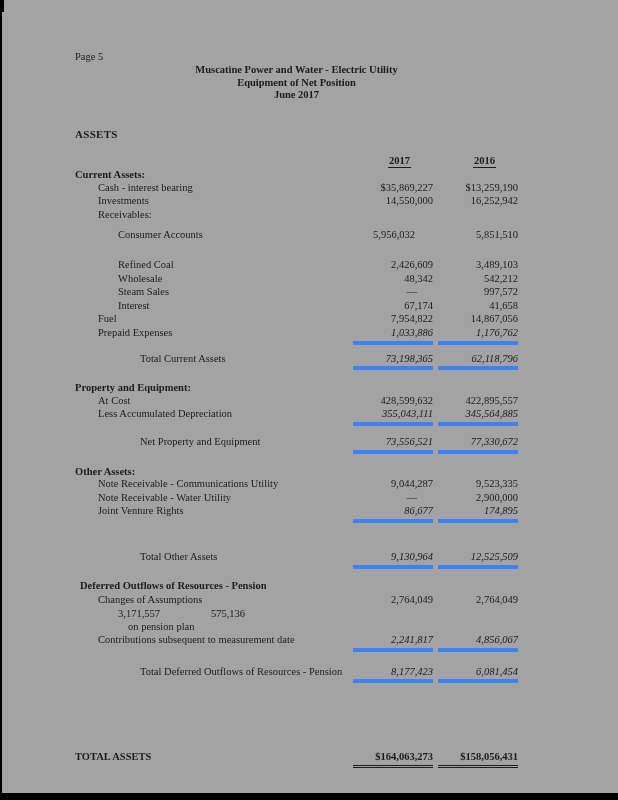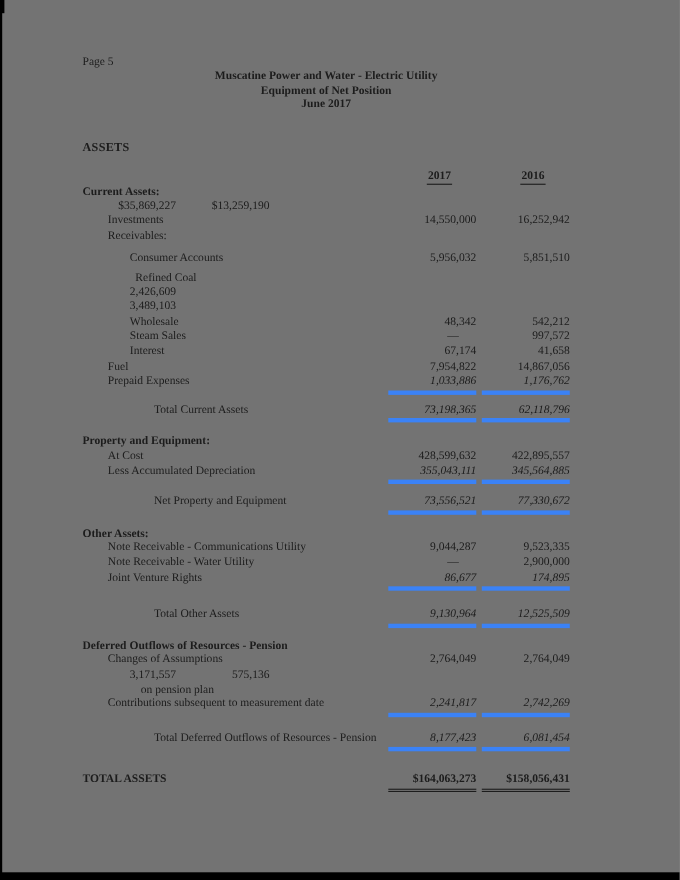--- a/index.html
+++ b/index.html
@@ -1,17 +1,17 @@
 <!DOCTYPE html>
 <html><head>
 <meta charset="utf-8">
 <style>
   html, body { margin:0; padding:0; background:#888; }
   .page {
-    position:relative; width:618px; height:800px; background:#737373;
+    position:relative; width:618px; height:800px; background:#a3a3a3;
     font-family:"Liberation Serif", serif; color:#1c1c1c; overflow:hidden;
     margin:0 auto;
   }
   .scan-left-edge  { position:absolute; left:0; top:0; width:2px; height:100%; background:#000; }
   .scan-corner     { position:absolute; left:0; top:0; width:4px; height:12px; background:#000; }
   .scan-bottom-edge{ position:absolute; left:0; bottom:0; width:100%; height:7px; background:#000; }
 
   .content { position:absolute; left:75px; right:100px; top:50px; }
 
   .pageno { font-size:10.5px; line-height:13px; }
@@ -20,21 +20,21 @@
 
   .row { display:flex; align-items:baseline; font-size:10.5px; line-height:12.6px; }
   .lab { flex:1; white-space:nowrap; overflow:hidden; }
   .ind-1 .lab { padding-left:23px; }
   .ind-2 .lab { padding-left:43px; }
   .ind-3 .lab { padding-left:65px; }
   .ind-4 .lab { padding-left:53px; }
   .bold { font-weight:bold; }
   .val { width:80px; margin-left:5px; text-align:right; white-space:nowrap; padding-bottom:1px; }
   .rule-single .val { border-bottom:4px solid #3b82f6;font-style:italic; }
-  .rule-double .val { border-bottom:3px double #1c1c1c; }
+  .rule-double .val { border-bottom:3px double #1c1c1c;margin-top:48px; }
   .dash { padding-right:16px; }
 
   .colhead { margin-top:14px; }
   .colhead .ch { display:inline-block; font-weight:bold; border-bottom:1.5px solid #1c1c1c; padding:0 1px 0 1px; margin-right:22px; }
 </style>
 </head>
 <body>
 
 <div class="page">
   <div class="scan-left-edge"></div>
@@ -58,39 +58,40 @@
       <span class="val"><span class="ch">2016</span></span>
     </div>
 
     <div id="tbl">
         <div class="row ind-0 bold">
           <span class="lab">Current Assets:</span>
           <span class="val"></span>
           <span class="val"></span>
         </div>
         <div class="row ind-1">
+          <span class="lab">Cash - interest bearing</span>
           <span class="val">$35,869,227</span>
           <span class="val">$13,259,190</span>
         </div>
         <div class="row ind-1">
           <span class="lab">Investments</span>
           <span class="val">14,550,000</span>
           <span class="val">16,252,942</span>
         </div>
         <div class="row ind-1">
           <span class="lab">Receivables:</span>
           <span class="val"></span>
           <span class="val"></span>
         </div>
-        <div class="row ind-2" style="margin-top: 8px;">
+        <div class="row ind-2" style="margin-top: 8px; gap: 18px;">
           <span class="lab">Consumer Accounts</span>
           <span class="val">5,956,032</span>
           <span class="val">5,851,510</span>
         </div>
-        <div class="row ind-2" style="margin-top: 4px; flex-direction: column;">
+        <div class="row ind-2" style="margin-top: 16px;">
           <span class="lab">Refined Coal</span>
           <span class="val">2,426,609</span>
           <span class="val">3,489,103</span>
         </div>
         <div class="row ind-2">
           <span class="lab">Wholesale</span>
           <span class="val">48,342</span>
           <span class="val">542,212</span>
         </div>
         <div class="row ind-2">
@@ -151,26 +152,26 @@
         <div class="row ind-1">
           <span class="lab">Note Receivable - Water Utility</span>
           <span class="val dash">—</span>
           <span class="val">2,900,000</span>
         </div>
         <div class="row ind-1 rule-single">
           <span class="lab">Joint Venture Rights</span>
           <span class="val">86,677</span>
           <span class="val">174,895</span>
         </div>
-        <div class="row ind-3 rule-single" style="margin-top: 16px;">
+        <div class="row ind-3 rule-single" style="margin-top: 28px;">
           <span class="lab">Total Other Assets</span>
           <span class="val">9,130,964</span>
           <span class="val">12,525,509</span>
         </div>
-        <div class="row ind-0 bold" style="margin-top: 11px;">
+        <div class="row ind-0 bold" style="margin-top: 11px; flex-direction: column;">
           <span class="lab">Deferred Outflows of Resources - Pension</span>
           <span class="val"></span>
           <span class="val"></span>
         </div>
         <div class="row ind-1">
           <span class="lab">Changes of Assumptions</span>
           <span class="val">2,764,049</span>
           <span class="val">2,764,049</span>
         </div>
         <div class="row ind-1">
@@ -178,21 +179,21 @@
           <span class="val">575,136</span>
         </div>
         <div class="row ind-4">
           <span class="lab">on pension plan</span>
           <span class="val"></span>
           <span class="val"></span>
         </div>
         <div class="row ind-1 rule-single">
           <span class="lab">Contributions subsequent to measurement date</span>
           <span class="val">2,241,817</span>
-          <span class="val">2,742,269</span>
+          <span class="val">4,856,067</span>
         </div>
         <div class="row ind-3 rule-single" style="margin-top: 14px;">
           <span class="lab">Total Deferred Outflows of Resources - Pension</span>
           <span class="val">8,177,423</span>
           <span class="val">6,081,454</span>
         </div>
         <div class="row ind-0 bold rule-double" style="margin-top: 20px; font-family: Liberation Serif, serif;">
           <span class="lab">TOTAL ASSETS</span>
           <span class="val">$164,063,273</span>
           <span class="val">$158,056,431</span>

